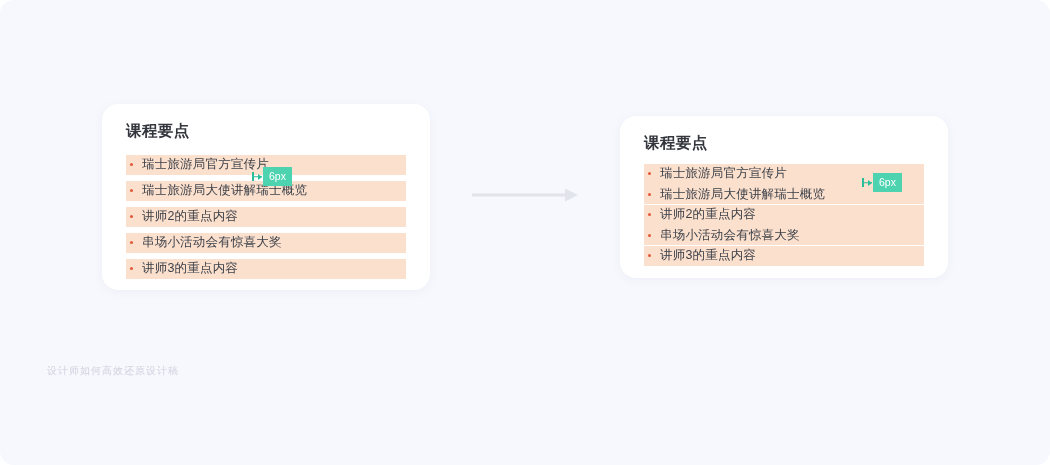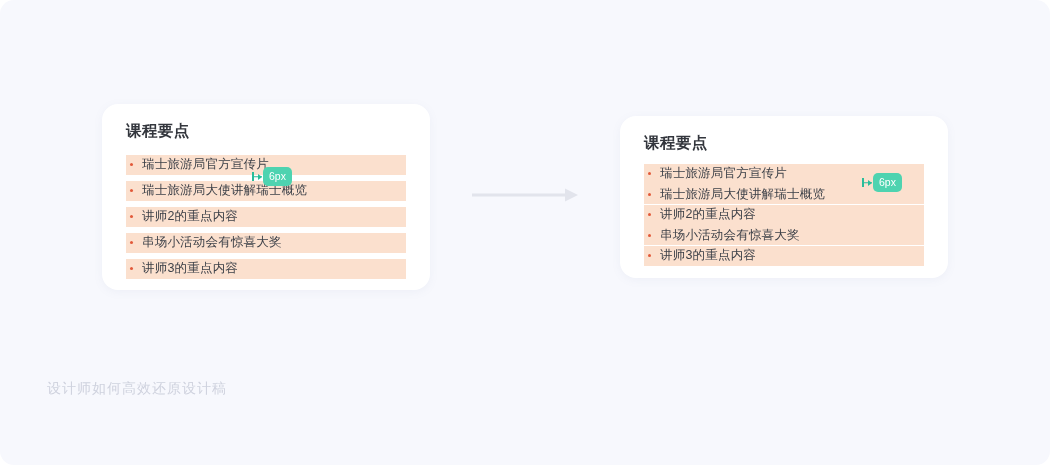--- a/index.html
+++ b/index.html
@@ -141,45 +141,44 @@
     border-bottom: 3px solid transparent;
     border-left: 4px solid #2bbd9a;
   }
 
   .measure-chip {
     background: #4ed3b0;
     color: #ffffff;
     font-size: 10.5px;
     line-height: 1;
     padding: 4px 6px 4px 6px;
-    border-radius: 5px;
+    border-radius: 0;
     font-family: "Liberation Sans", "DejaVu Sans", sans-serif;
     white-space: nowrap;
   }
 
   #measure-left  { left: 252px; top: 168px; }
   #measure-right { left: 862px; top: 174px; }
 
   
   #flow-arrow {
     position: absolute;
     left: 472px;
     top: 188px;
     width: 108px;
     height: 14px;
   }
 
   
   .footer-text {
     position: absolute;
-    font-size: 14px;
+    font-size: 10px;
     color: #cfd2de;
     letter-spacing: 1px;
     white-space: nowrap;
-    margin-top: 16px;
   }
   #footer-left  { left: 47px;  top: 364px; }
   #footer-right { left: auto; right: 42px; top: 364px; }
 </style>
 </head>
 <body>
 
 <div id="stage">
 
   <div class="card" id="card-left">

